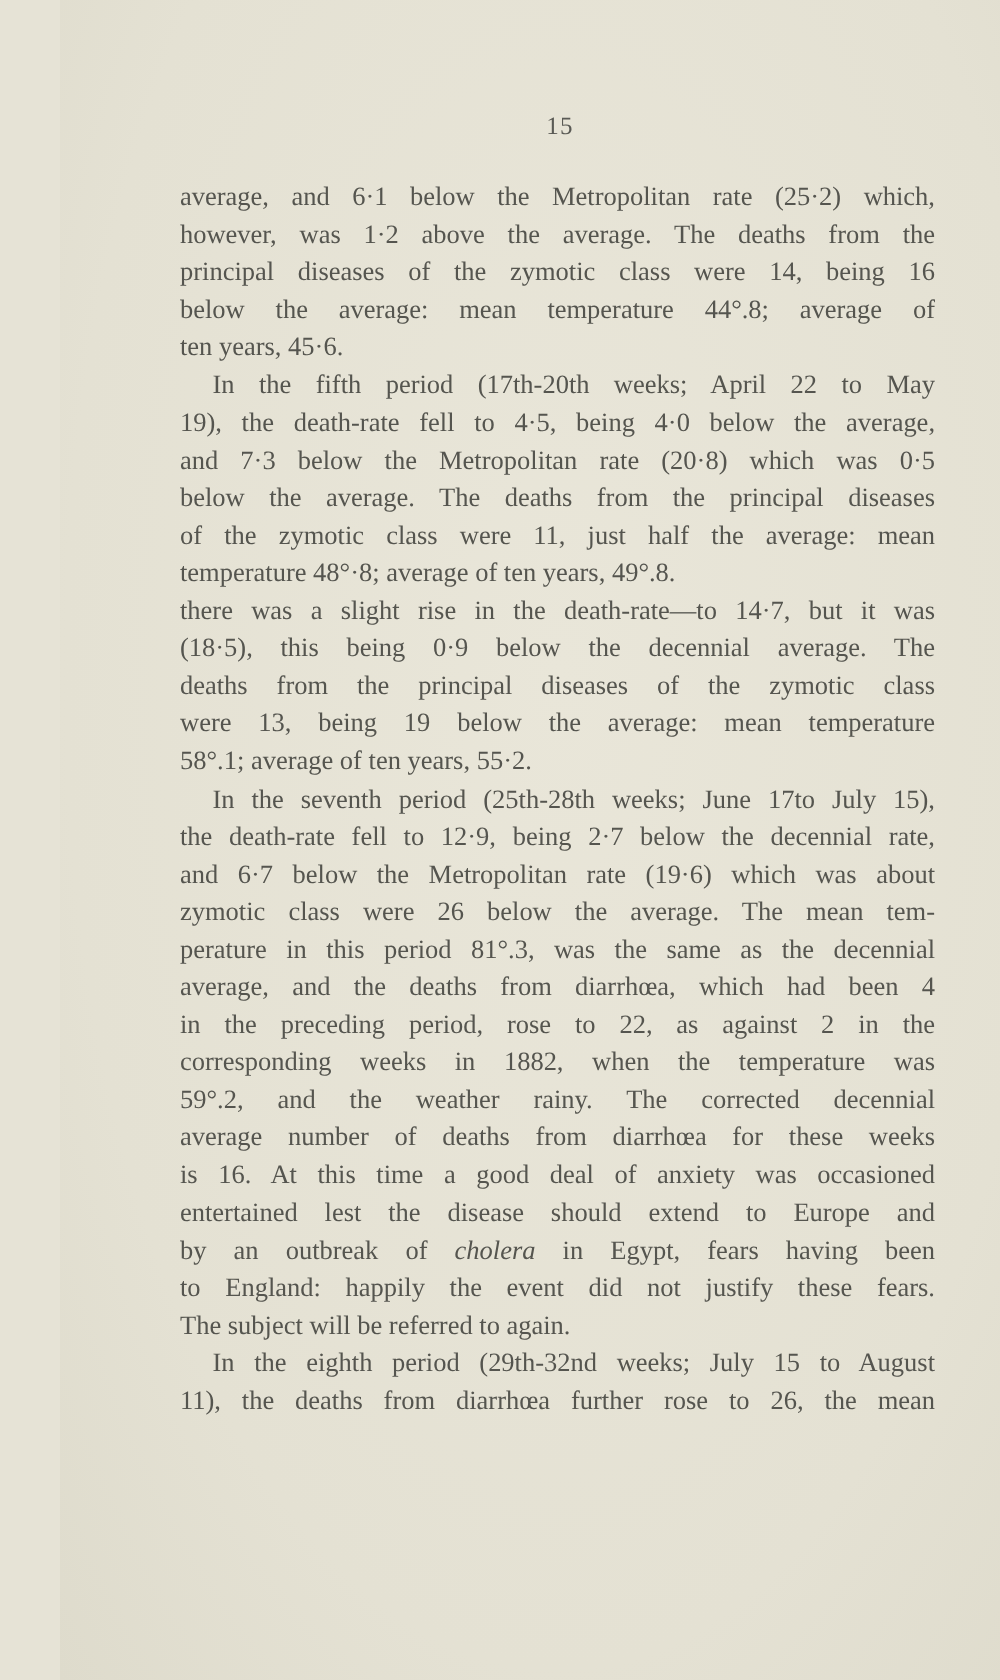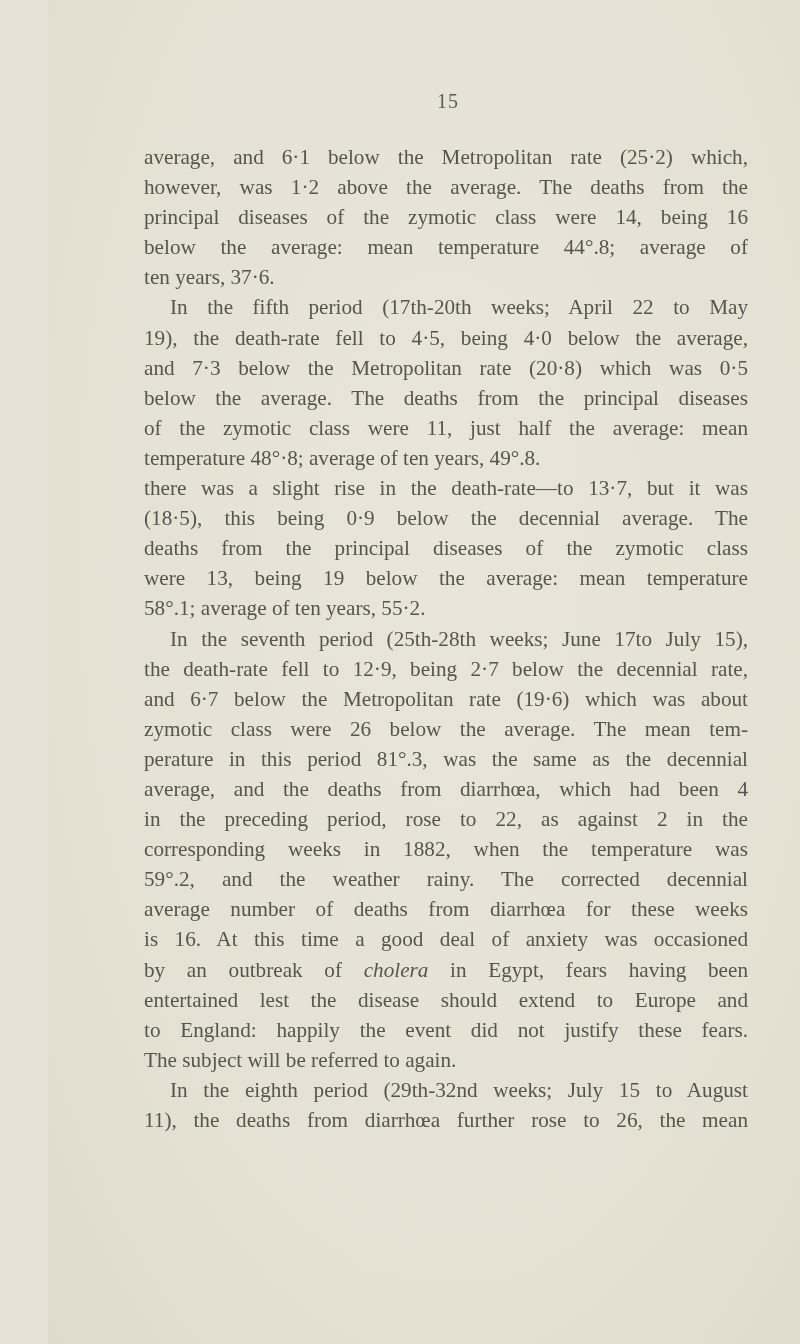--- a/index.html
+++ b/index.html
@@ -68,54 +68,54 @@
 <div class="page">
   <div class="page-number">15</div>
 
   <div class="body-text">
 
     <div class="para">
       <span class="line">average, and 6·1 below the Metropolitan rate (25·2) which,</span>
       <span class="line">however, was 1·2 above the average. The deaths from the</span>
       <span class="line">principal diseases of the zymotic class were 14, being 16</span>
       <span class="line">below the average: mean temperature 44°.8; average of</span>
-      <span class="line last">ten years, 37·6.</span>
+      <span class="line last">ten years, 45·6.</span>
     </div>
 
     <div class="para">
       <span class="line indent">In the fifth period (17th-20th weeks; April 22 to May</span>
       <span class="line">19), the death-rate fell to 4·5, being 4·0 below the average,</span>
       <span class="line">and 7·3 below the Metropolitan rate (20·8) which was 0·5</span>
       <span class="line">below the average. The deaths from the principal diseases</span>
       <span class="line">of the zymotic class were 11, just half the average: mean</span>
       <span class="line last">temperature 48°·8; average of ten years, 49°.8.</span>
     </div>
 
     <div class="para">
-      <span class="line">there was a slight rise in the death-rate—to 13·7, but it was</span>
+      <span class="line">there was a slight rise in the death-rate—to 14·7, but it was</span>
       <span class="line">(18·5), this being 0·9 below the decennial average. The</span>
       <span class="line">deaths from the principal diseases of the zymotic class</span>
       <span class="line">were 13, being 19 below the average: mean temperature</span>
       <span class="line last">58°.1; average of ten years, 55·2.</span>
     </div>
 
     <div class="para">
       <span class="line indent">In the seventh period (25th-28th weeks; June 17to July 15),</span>
       <span class="line">the death-rate fell to 12·9, being 2·7 below the decennial rate,</span>
       <span class="line">and 6·7 below the Metropolitan rate (19·6) which was about</span>
       <span class="line">zymotic class were 26 below the average. The mean tem-</span>
       <span class="line">perature in this period 81°.3, was the same as the decennial</span>
       <span class="line">average, and the deaths from diarrhœa, which had been 4</span>
       <span class="line">in the preceding period, rose to 22, as against 2 in the</span>
       <span class="line">corresponding weeks in 1882, when the temperature was</span>
       <span class="line">59°.2, and the weather rainy. The corrected decennial</span>
       <span class="line">average number of deaths from diarrhœa for these weeks</span>
       <span class="line">is 16. At this time a good deal of anxiety was occasioned</span>
+      <span class="line">entertained lest the disease should extend to Europe and</span>
       <span class="line">by an outbreak of <span class="italic">cholera</span> in Egypt, fears having been</span>
-      <span class="line">entertained lest the disease should extend to Europe and</span>
       <span class="line">to England: happily the event did not justify these fears.</span>
       <span class="line last">The subject will be referred to again.</span>
     </div>
 
     <div class="para">
       <span class="line indent">In the eighth period (29th-32nd weeks; July 15 to August</span>
       <span class="line">11), the deaths from diarrhœa further rose to 26, the mean</span>
     </div>
 
   </div>

